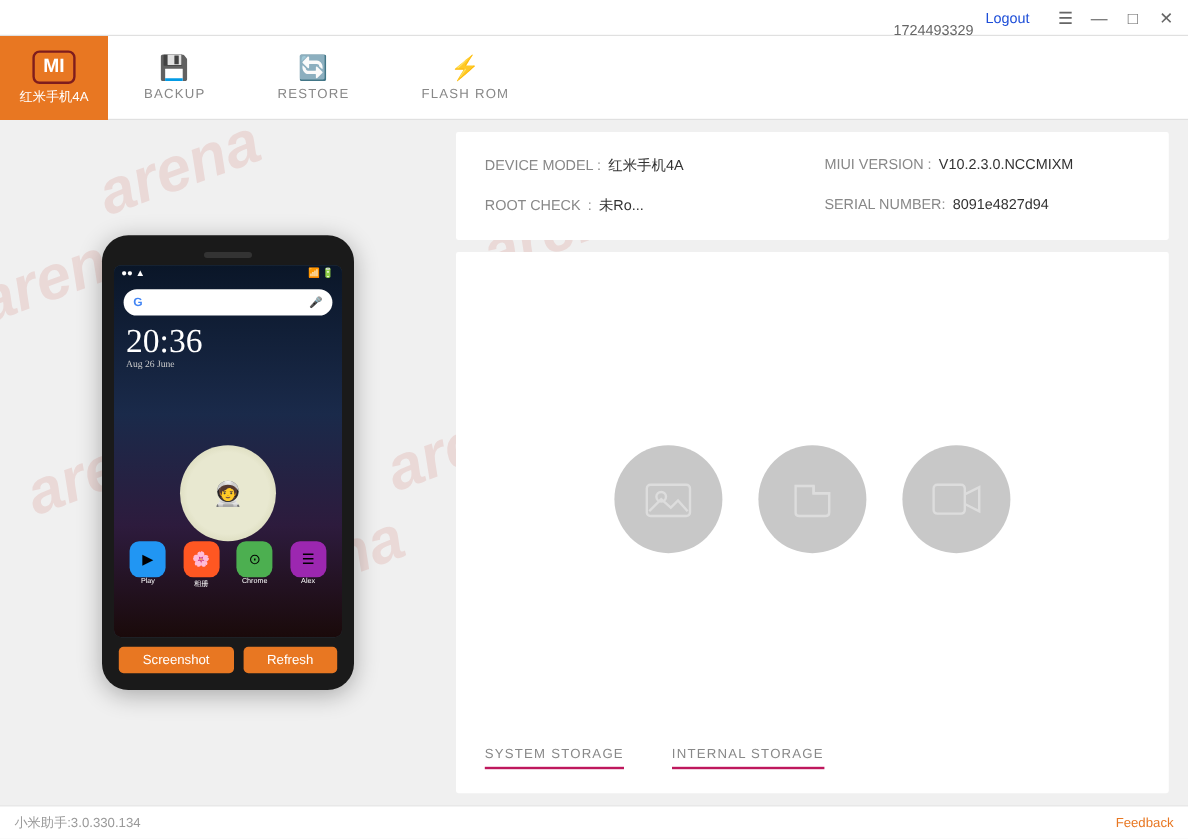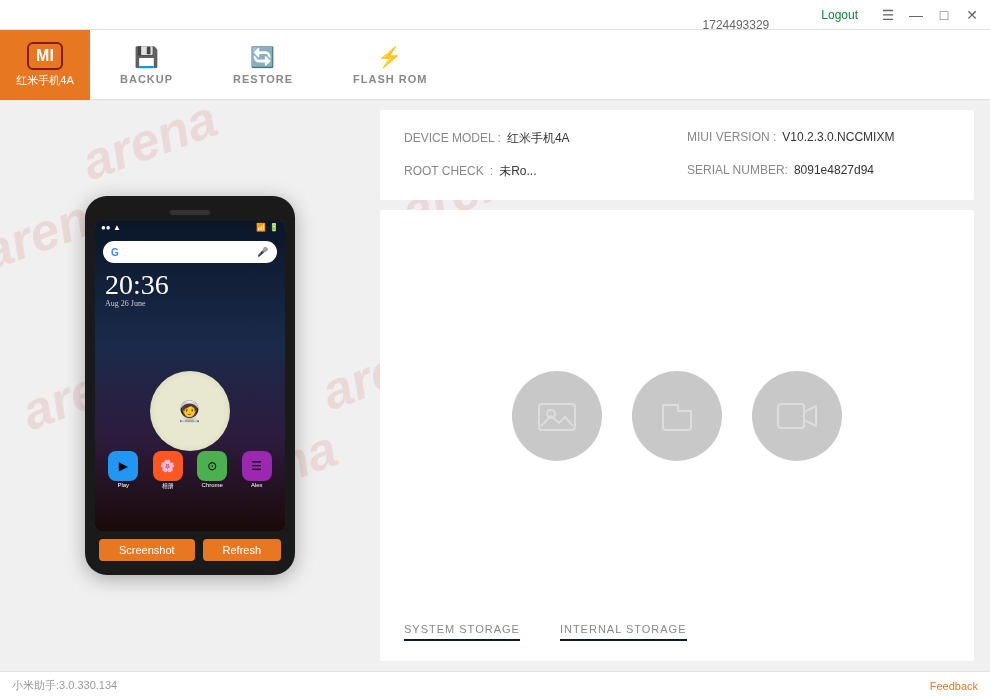--- a/index.html
+++ b/index.html
@@ -24,25 +24,24 @@
       position: relative;
     }
     .title-bar-user {
       font-size: 12px;
       color: #666;
       margin-right: 10px;
       margin-top: 20px;
     }
     .title-bar-logout {
       font-size: 12px;
-      color: #15803d;
+      color: #1d4ed8;
       cursor: pointer;
       margin-right: 20px;
       text-decoration: none;
-      margin-left: 42px;
     }
     .title-bar-controls {
       display: flex;
       gap: 8px;
     }
     .title-bar-btn {
       font-size: 14px;
       color: #666;
       cursor: pointer;
       width: 20px;
@@ -104,21 +103,20 @@
       font-size: 12px;
       gap: 4px;
       padding: 8px 10px;
     }
     .toolbar-icon {
       font-size: 20px;
     }
     .toolbar-label {
       font-size: 11px;
       letter-spacing: 1px;
-      font-weight: bold;
     }
 
     
     .main-content {
       display: flex;
       height: calc(699px - 30px - 70px - 28px);
       background: #f0f0f0;
       position: relative;
     }
 
@@ -381,21 +379,21 @@
     .storage-label-item {
       display: flex;
       flex-direction: column;
       align-items: flex-start;
     }
     .storage-label-title {
       font-size: 11px;
       color: #888;
       letter-spacing: 1px;
       padding-bottom: 4px;
-      border-bottom: 2px solid #0f172a;
+      border-bottom: 2px solid #be185d;
     }
 
     
     .footer {
       height: 28px;
       background: #fff;
       border-top: 1px solid #e0e0e0;
       display: flex;
       align-items: center;
       justify-content: space-between;

